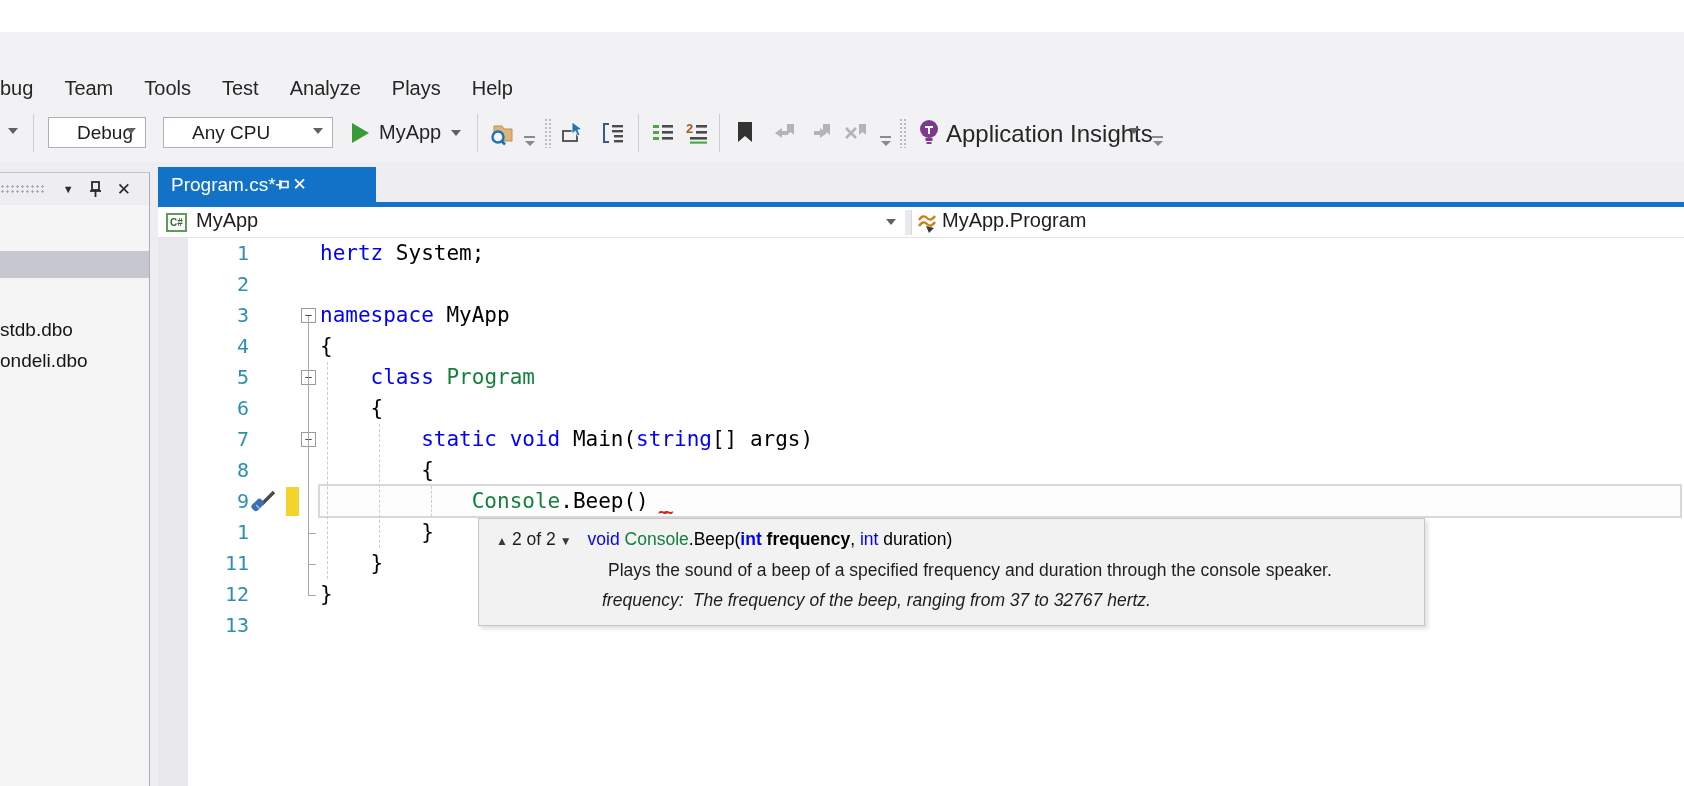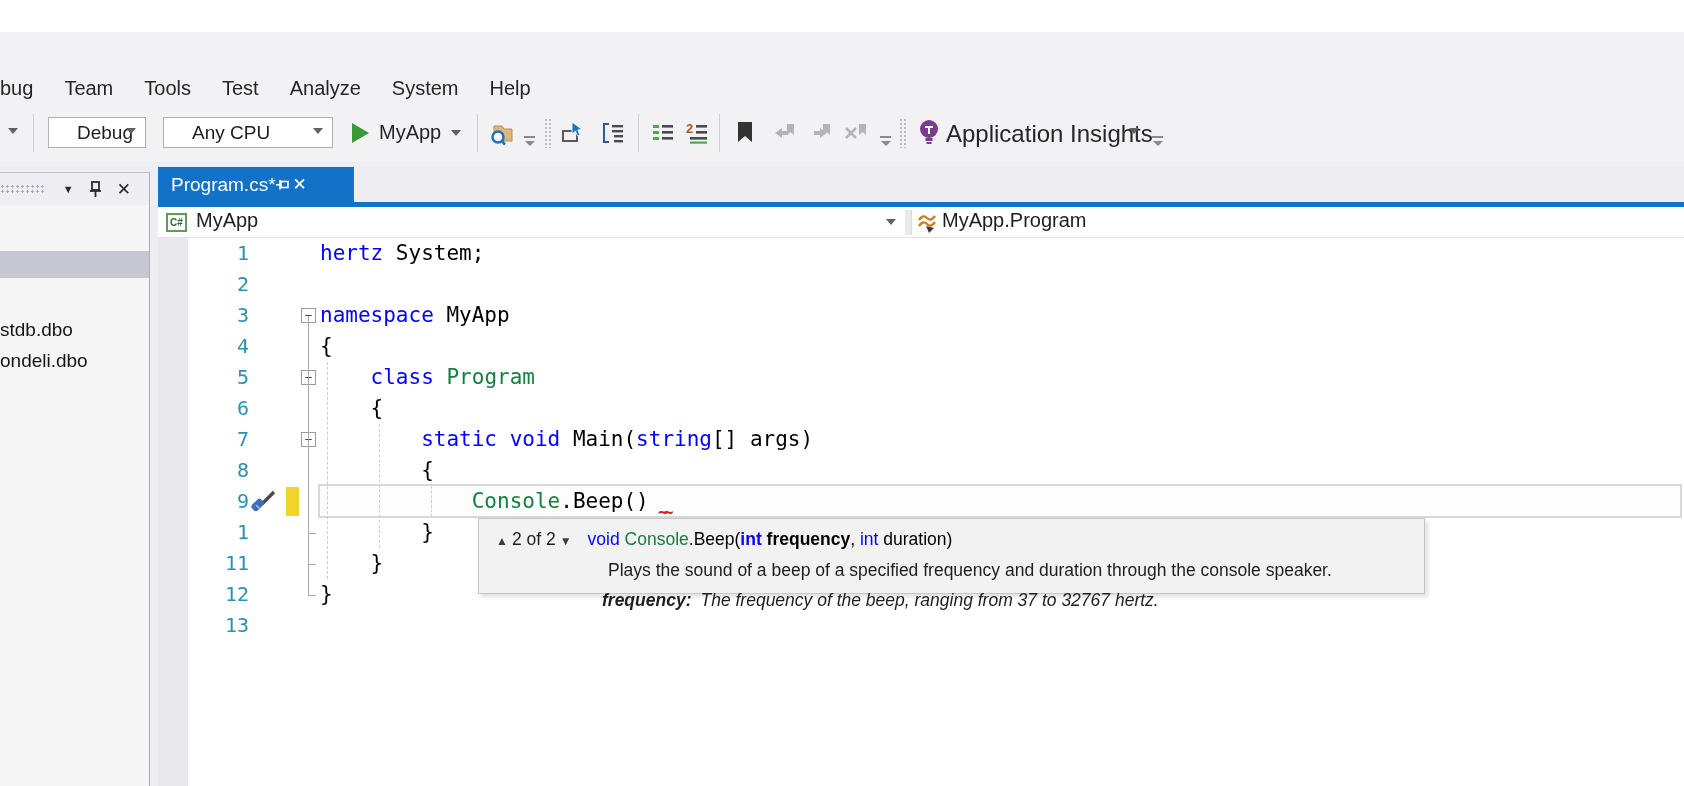--- a/index.html
+++ b/index.html
@@ -33,21 +33,21 @@
   #panel-titlebar { position:relative; height:32px; background:#EEEEF2; display:flex; align-items:center; justify-content:flex-end; gap:15px; padding-right:18px; }
   #panel-grip { position:absolute; left:0; top:11px; width:46px; height:10px;
     background-image: radial-gradient(#A9AAB4 1px, transparent 1.2px); background-size:5px 5px; }
   .panel-btn { color:#2B2B2B; font-size:15px; line-height:1; cursor:default; }
   #panel-selected-row { position:absolute; left:0; top:78px; width:149px; height:27px; background:#C6C7D0; }
   #panel-item-list { position:absolute; left:0; top:141px; width:149px; }
   .panel-item { height:31px; line-height:31px; font-size:19px; color:#151515; white-space:nowrap; }
 
   
   #editor { position:absolute; left:158px; top:130px; width:1526px; height:656px; background:#EEEEF2; }
-  #doc-tab { position:absolute; left:0; top:5px; width:196px; height:35px; background:#1272C8; color:#fff; display:flex; align-items:center; padding-left:13px; gap:0; }
+  #doc-tab { position:absolute; left:0; top:5px; width:218px; height:35px; background:#1272C8; color:#fff; display:flex; align-items:center; padding-left:13px; gap:0; }
   #doc-tab .tab-title { font-size:19px; }
   #tab-underline { position:absolute; left:0; top:40px; width:1526px; height:5px; background:#1272C8; }
   #nav-bar { position:absolute; left:0; top:45px; width:1526px; height:31px; background:#fff; border-bottom:1px solid #E4E4E8; }
   #csharp-file-icon { position:absolute; left:8px; top:6px; width:21px; height:19px; border:2px solid #5F9C5B; background:#fff; color:#2E6B2E; font-size:10px; font-weight:bold; text-align:center; line-height:15px; }
   #nav-left-label { position:absolute; left:38px; top:2px; font-size:20px; color:#1E1E1E; }
   #nav-left-arrow { position:absolute; left:728px; top:12px; }
   #nav-sep { position:absolute; left:747px; top:3px; width:7px; height:25px; background:#E9E9ED; border-right:1px solid #D8D8DE; }
   #class-icon { position:absolute; left:758px; top:5px; }
   #nav-right-label { position:absolute; left:784px; top:2px; font-size:20px; color:#1E1E1E; }
 
@@ -70,46 +70,46 @@
   .squig::before { content:"~~"; }
 
   .guide { position:absolute; width:0; border-left:1px dashed #CCCCCC; z-index:2; pointer-events:none; }
   #guide-1 { left:169px; top:124px; height:217px; }
   #guide-2 { left:221px; top:186px; height:124px; }
   #guide-3 { left:273px; top:248px; height:31px; }
   #outline-vline { position:absolute; left:150px; top:78px; height:279px; width:0; border-left:1px solid #A8A8A8; z-index:2; pointer-events:none; }
   .outline-tick { position:absolute; left:150px; width:8px; height:1px; background:#A8A8A8; z-index:2; pointer-events:none; }
 
   
-  #param-tooltip { position:absolute; left:320px; top:280px; width:947px; height:76px; background:#F2F2F2; border:1px solid #C6C6C6; box-shadow:3px 3px 4px rgba(0,0,0,0.12); font-size:17.5px; color:#1E1E1E; z-index:5; }
+  #param-tooltip { position:absolute; left:320px; top:280px; width:947px; height:108px; background:#F2F2F2; border:1px solid #C6C6C6; box-shadow:3px 3px 4px rgba(0,0,0,0.12); font-size:17.5px; color:#1E1E1E; z-index:5; }
   #tt-row1 { padding:6px 0 0 13px; line-height:28px; white-space:nowrap; }
   .tt-arrow { display:inline-block; font-size:12px; color:#3A3A3A; margin:0 4px; }
   #tt-counter { font-size:17.5px; color:#1E1E1E; }
   #tooltip-signature { margin-left:12px; font-size:17.5px; }
   #tooltip-signature span { font-size:17.5px; }
   #tt-row2 { padding-left:129px; line-height:30px; white-space:nowrap; }
   #tt-row3 { padding-left:123px; line-height:30px; white-space:nowrap; }
-  .param-name { font-weight:bold; font-style:italic; margin-right:9px; }
+  .param-name { font-weight:normal; font-style:italic; margin-right:9px; }
   .param-desc { font-style:italic; }
 
   svg { display:block; }
 </style>
 </head>
 <body>
 
 <div id="stage">
 
   <div id="chrome">
     <div id="menu-bar">
         <div class="menu-item">bug</div>
         <div class="menu-item">Team</div>
         <div class="menu-item">Tools</div>
         <div class="menu-item">Test</div>
         <div class="menu-item">Analyze</div>
-        <div class="menu-item">System</div>
+        <div class="menu-item">Plays</div>
         <div class="menu-item">Help</div>
       </div>
 
     <span class="arrow-down" style="position:absolute;left:8px;top:96px;"></span>
     <div class="toolbar-sep" style="left:33px;"></div>
 
     <div class="combo" style="left:48px;width:98px;">
       <span>Debug</span>
       <span class="combo-arrow arrow-down"></span>
     </div>

